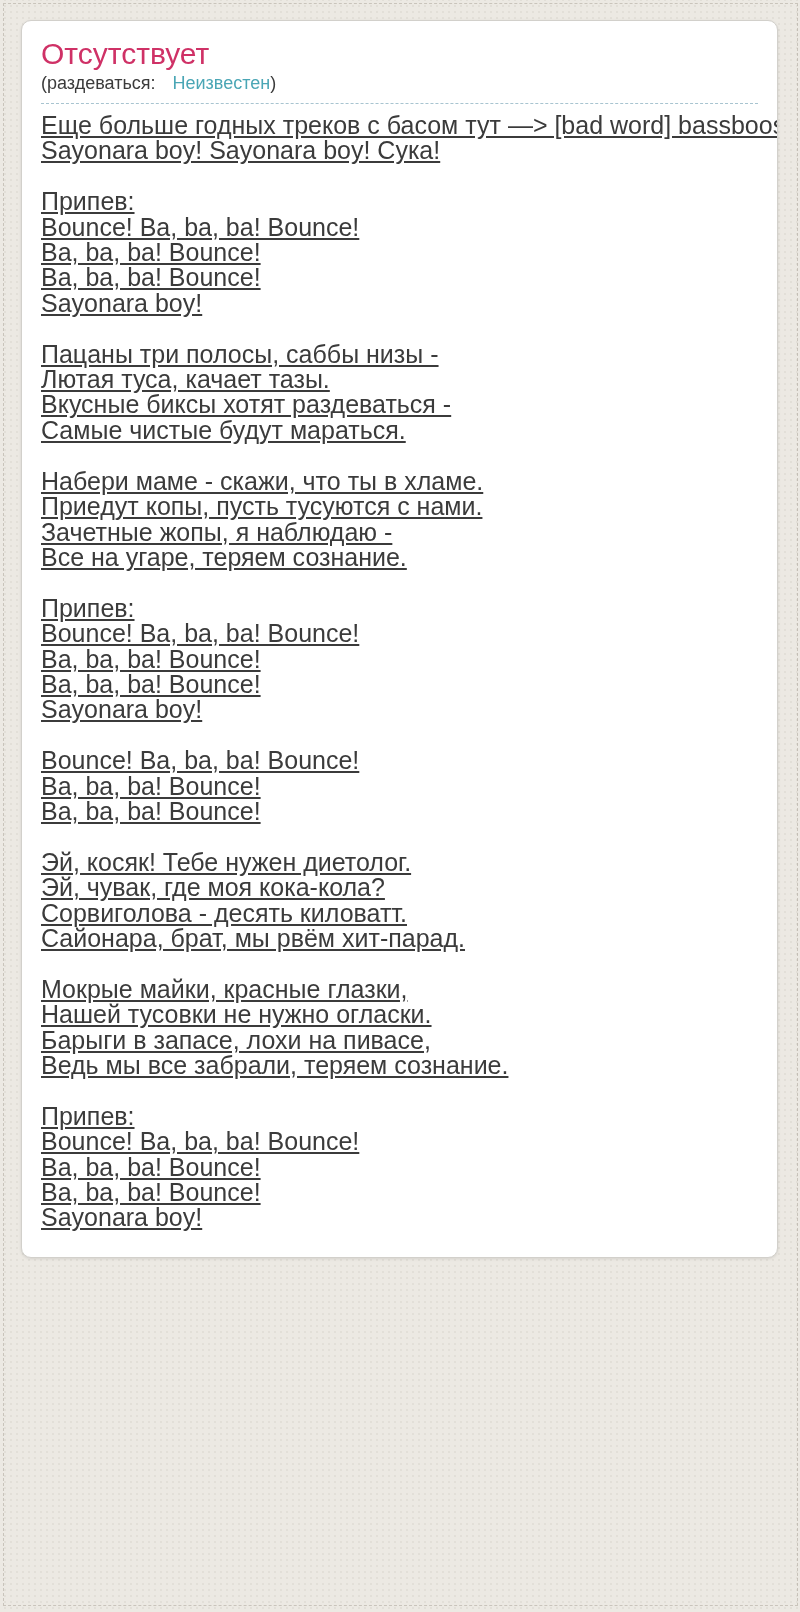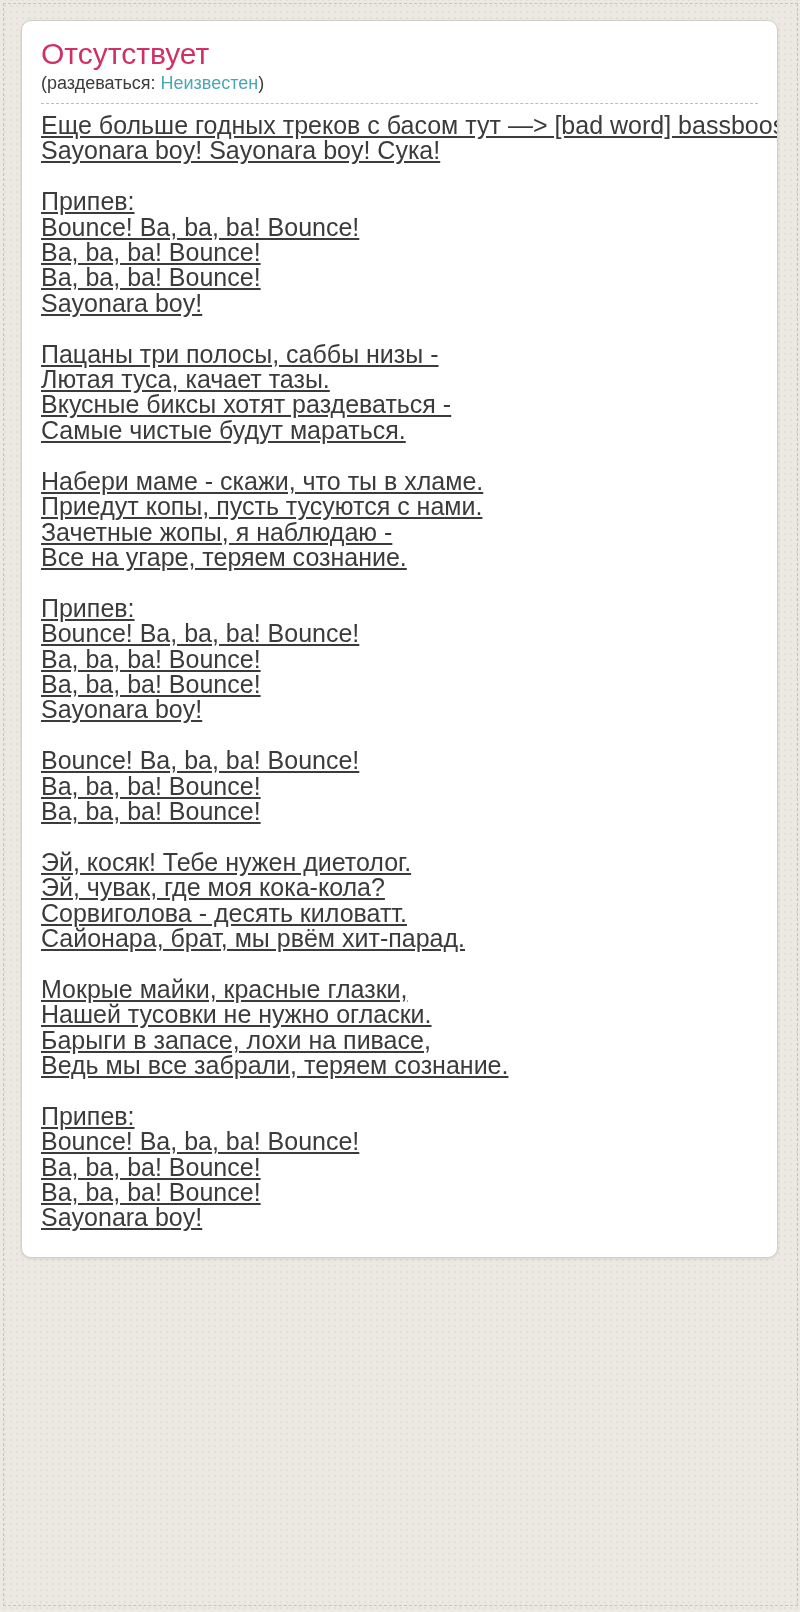--- a/index.html
+++ b/index.html
@@ -51,20 +51,21 @@
   }
   .artist-line {
     margin-top: 2px;
     font-size: 18px;
     line-height: 22px;
     color: var(--text_color, #3b3b3b);
   }
   .artist-link {
     color: var(--link_color, #4aa6b5);
     text-decoration: none;
+    margin-left: 12px;
   }
   .lyrics {
     margin-top: 9px;
     font-size: 25px;
     line-height: 25.4px;
     color: var(--text_color, #3b3b3b);
     white-space: pre;
     overflow: visible;
     text-decoration: underline;
   }

